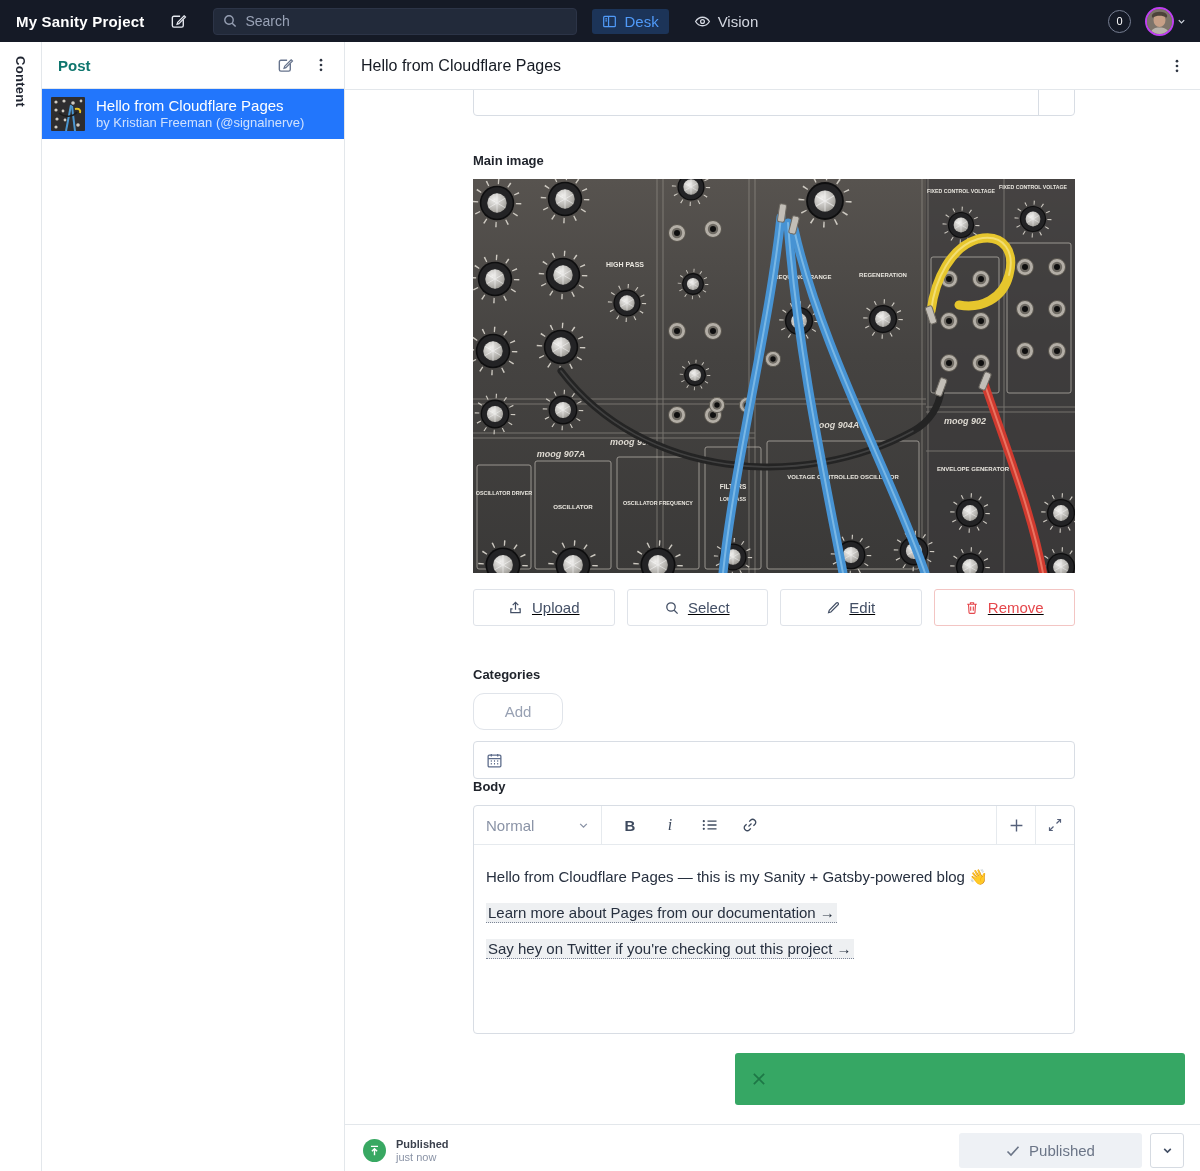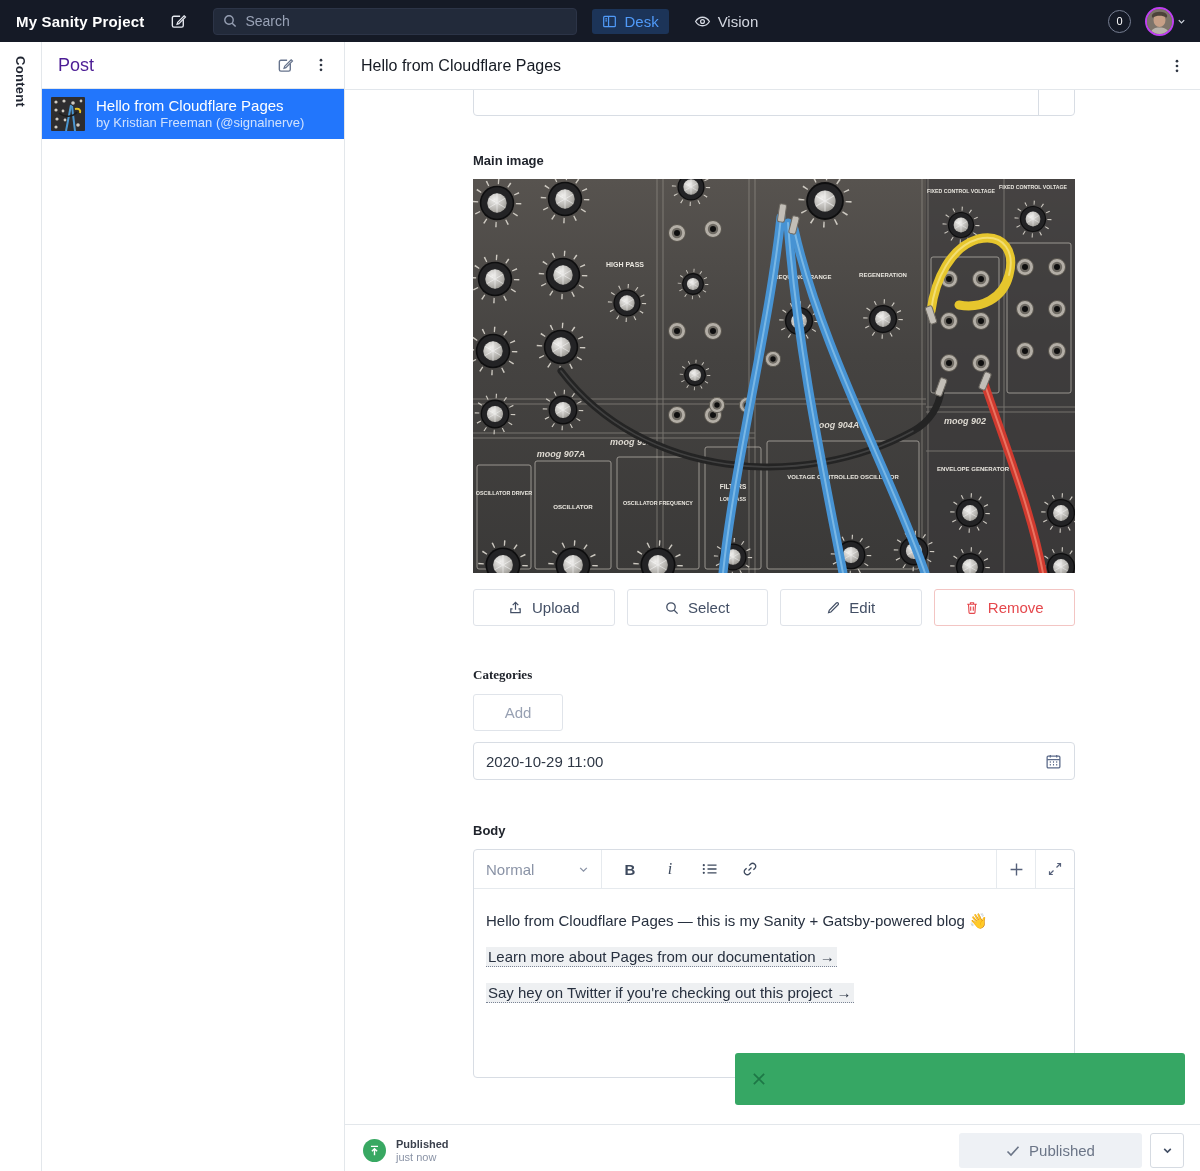--- a/index.html
+++ b/index.html
@@ -23,21 +23,21 @@
   .avatar-wrap { display:flex; align-items:center; gap:3px; cursor:pointer; }
   .avatar { width:29px; height:29px; border-radius:50%; border:2px solid #bf3ff2; overflow:hidden; background:#6e655c; }
 
   
   .app-body { flex:1; display:flex; min-height:0; }
   .rail { width:42px; border-right:1px solid #e3e7eb; padding-top:14px; display:flex; justify-content:center; }
   .rail-label { writing-mode:vertical-rl; font-size:13px; font-weight:600; color:#1f2430; letter-spacing:.3px; }
 
   .list-pane { width:303px; border-right:1px solid #e3e7eb; display:flex; flex-direction:column; background:#fff; }
   .list-header { height:47px; border-bottom:1px solid #e3e7eb; display:flex; align-items:center; padding:0 16px; flex-shrink:0; }
-  .list-title { font-size:18px; font-weight:400; color:#4c1d95; flex:1; }
+  .list-title { font-size:15px; font-weight:700; color:#0f766e; flex:1; }
   .list-header .icon { color:#66738c; cursor:pointer; display:flex; }
   .list-header .dots { color:#2f3643; margin-left:20px; }
   .list-item { height:50px; background:#2276fc; display:flex; align-items:center; padding:0 12px 0 9px; cursor:pointer; }
   .thumb { width:34px; height:34px; flex-shrink:0; border-radius:1px; overflow:hidden; }
   .li-text { margin-left:11px; min-width:0; }
   .li-title { color:#fff; font-size:15px; font-weight:500; line-height:18px; white-space:nowrap; }
   .li-sub { color:#cfe1fd; font-size:13px; line-height:16px; white-space:nowrap; }
 
   
   .editor-pane { flex:1; display:flex; flex-direction:column; min-width:0; position:relative; }
@@ -48,36 +48,36 @@
   .scroll-area { flex:1; overflow:hidden; position:relative; }
   .doc-col { width:602px; margin-left:128px; }
 
   .clip-field { height:26px; overflow:hidden; }
   .partial-input { height:44px; margin-top:-18px; border:1px solid #d8dde4; border-radius:4px; position:relative; }
   .partial-input .divider { position:absolute; top:0; bottom:0; right:35px; border-left:1px solid #d8dde4; }
 
   .field-label { font-size:13px; font-weight:600; color:#20242c; }
   .lbl-mainimage { margin-top:37px; }
   .photo-box { margin-top:11px; width:602px; height:394px; }
-  .img-actions { margin-top:16px; display:flex; gap:12px; }
+  .img-actions { margin-top:16px; display:flex; gap:12px;text-decoration:underline; }
   .btn { flex:1; height:37px; background:#fff; border:1px solid #dfe3e9; border-radius:3px; display:flex;
     align-items:center; justify-content:center; gap:9px; font-size:15px; color:#434f65; font-weight:500; cursor:pointer; }
   .btn.danger { color:#e5484d; border-color:#f3c5c3; }
 
-  .lbl-categories { margin-top:41px;font-family:Liberation Serif, serif; }
-  .btn-add { margin-top:11px; width:90px; height:37px; background:#fff; border:1px solid #e0e4ea; border-radius:3px;
+  .lbl-categories { margin-top:41px; }
+  .btn-add { margin-top:11px; width:90px; height:37px; background:#fff; border:1px solid #e0e4ea; border-radius:11px;
     font-size:15px; color:#98a1b3; display:flex; align-items:center; justify-content:center; cursor:pointer; }
 
   .lbl-published { margin-top:43px; }
   .datetime { margin-top:11px; height:38px; border:1px solid #d8dde4; border-radius:4px; display:flex;
     align-items:center; padding:0 12px; }
   .datetime .val { flex:1; font-size:15px; color:#2e3745; }
   .datetime .cal { color:#5c6b8a; display:flex; cursor:pointer; }
 
-  .lbl-body { margin-top:43px; }
+  .lbl-body { }
   .rte { margin-top:11px; border:1px solid #d8dde4; border-radius:4px; }
   .rte-toolbar { height:39px; border-bottom:1px solid #e6eaee; display:flex; align-items:stretch; }
   .style-cell { width:128px; border-right:1px solid #e6eaee; display:flex; align-items:center; justify-content:space-between;
     padding:0 12px; color:#8a93a6; font-size:15px; cursor:pointer; }
   .fmt-group { display:flex; align-items:center; gap:0; padding-left:8px; }
   .fmt-btn { width:40px; height:100%; display:flex; align-items:center; justify-content:center; color:#3e4a5e; cursor:pointer; }
   .fmt-b { font-weight:bold; font-size:15px; }
   .fmt-i { font-style:italic; font-family:"Liberation Serif", serif; font-size:16px; }
   .tb-spacer { flex:1; }
   .sq-cell { width:39px; border-left:1px solid #e6eaee; display:flex; align-items:center; justify-content:center;
@@ -426,21 +426,20 @@
               <span>Remove</span>
             </div>
           </div>
 
           <div class="field-label lbl-categories">Categories</div>
           <div class="btn-add">
             <span>Add</span>
           </div>
 
           <div class="datetime">
-            <span class="val">2020-10-29 11:00</span>
             <span class="cal">
               <svg width="17" height="17" viewBox="0 0 16 16" fill="none" stroke="currentColor" stroke-width="1.2">
                 <rect x="2" y="3" width="12" height="11" rx="1"></rect>
                 <path d="M2 6.2h12M5 1.8v2.4M11 1.8v2.4"></path>
                 <path d="M4.5 8.5h1M7.5 8.5h1M10.5 8.5h1M4.5 11h1M7.5 11h1M10.5 11h1" stroke-width="1.4"></path>
               </svg>
             </span>
           </div>
 
           <div class="field-label lbl-body">Body</div>

